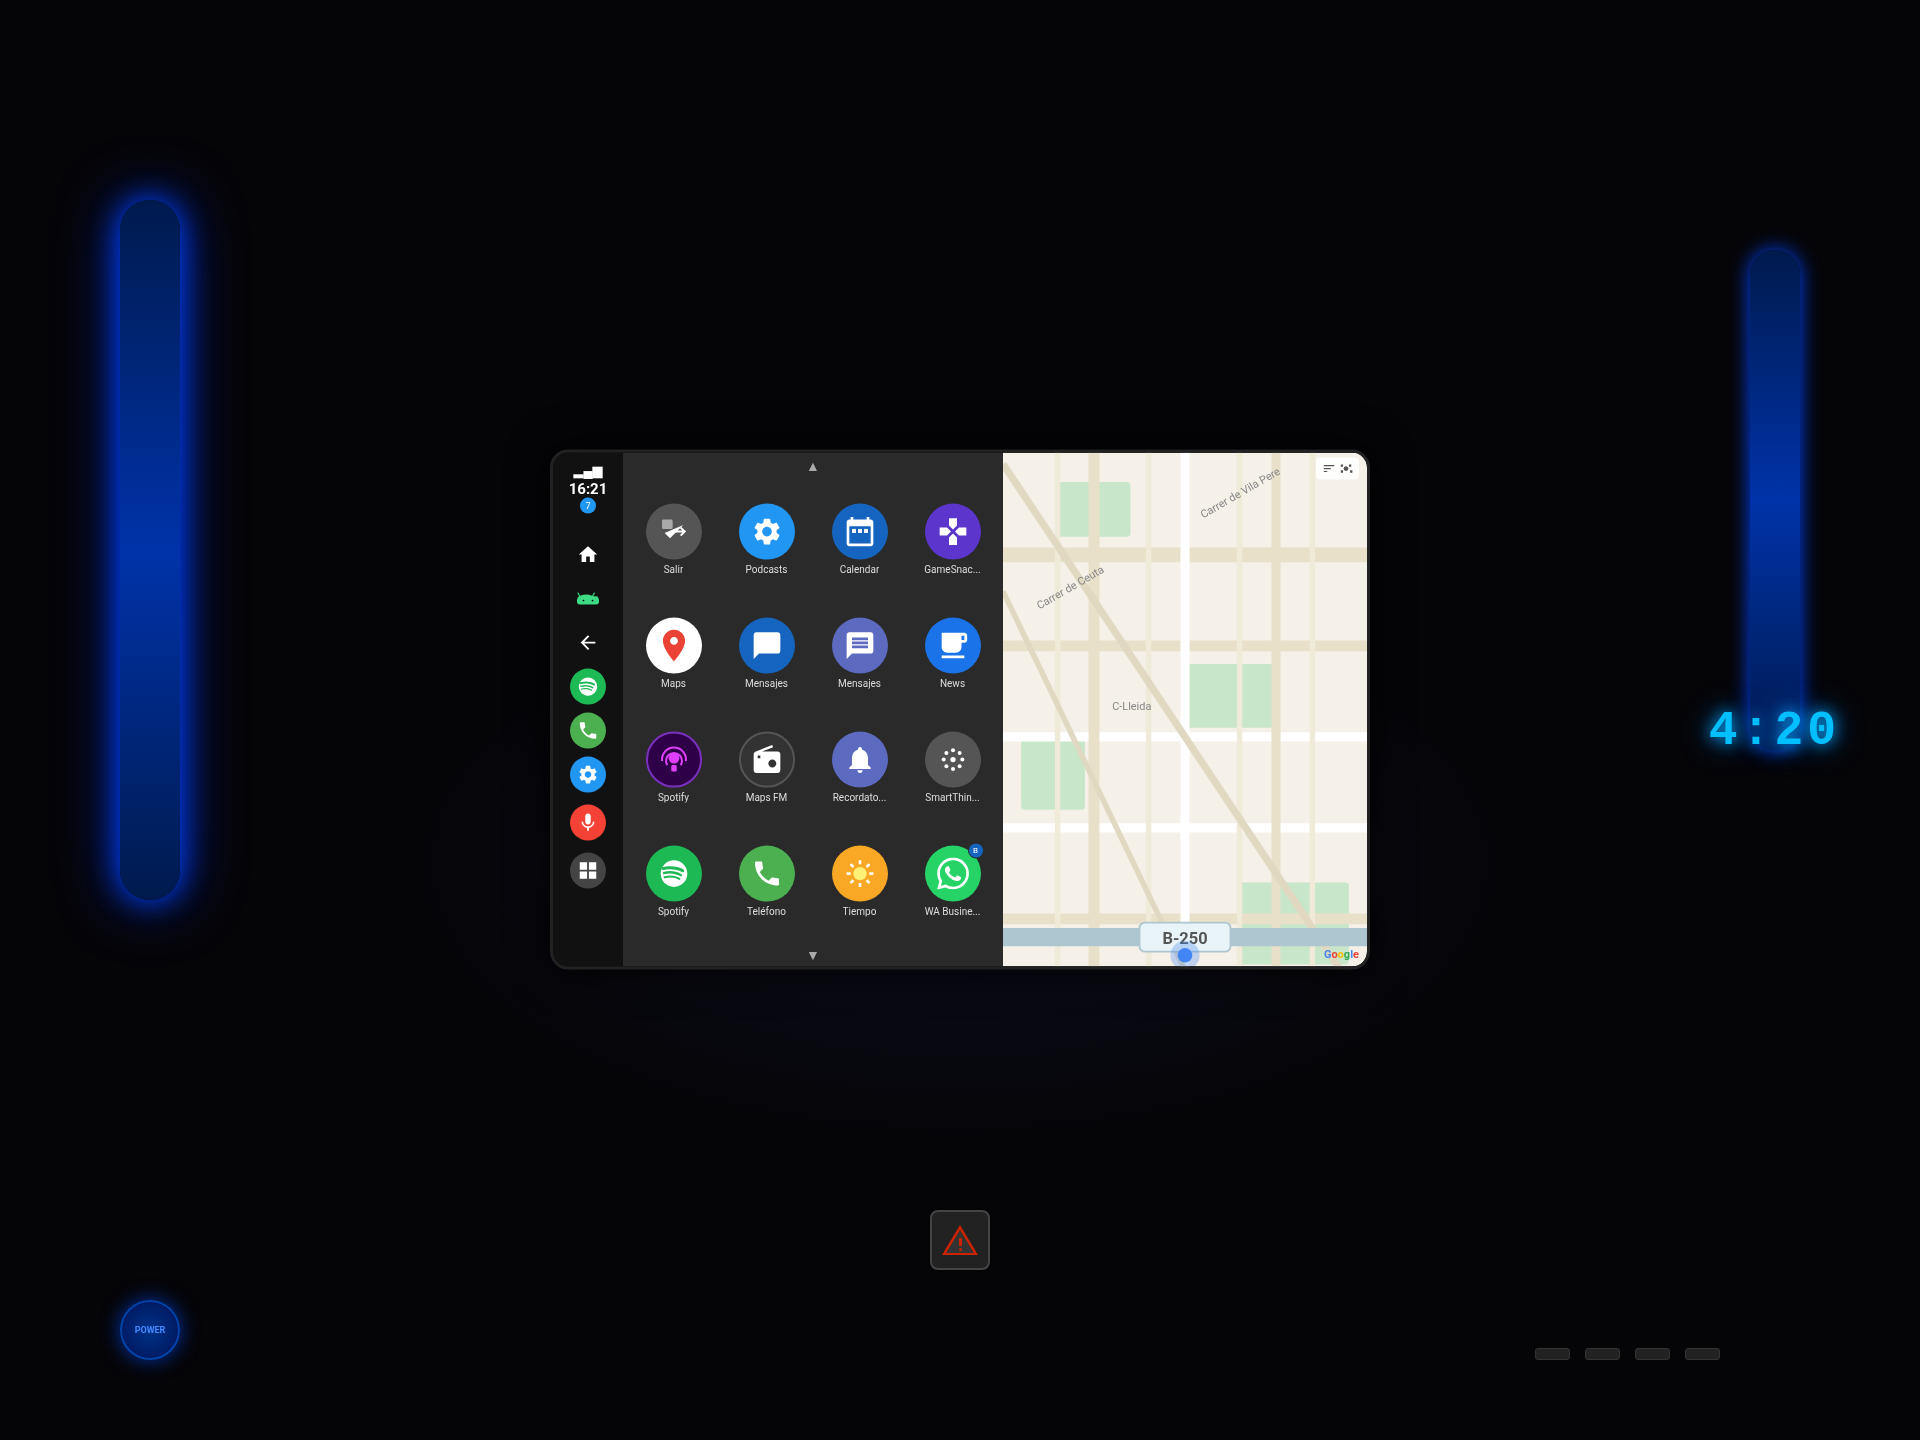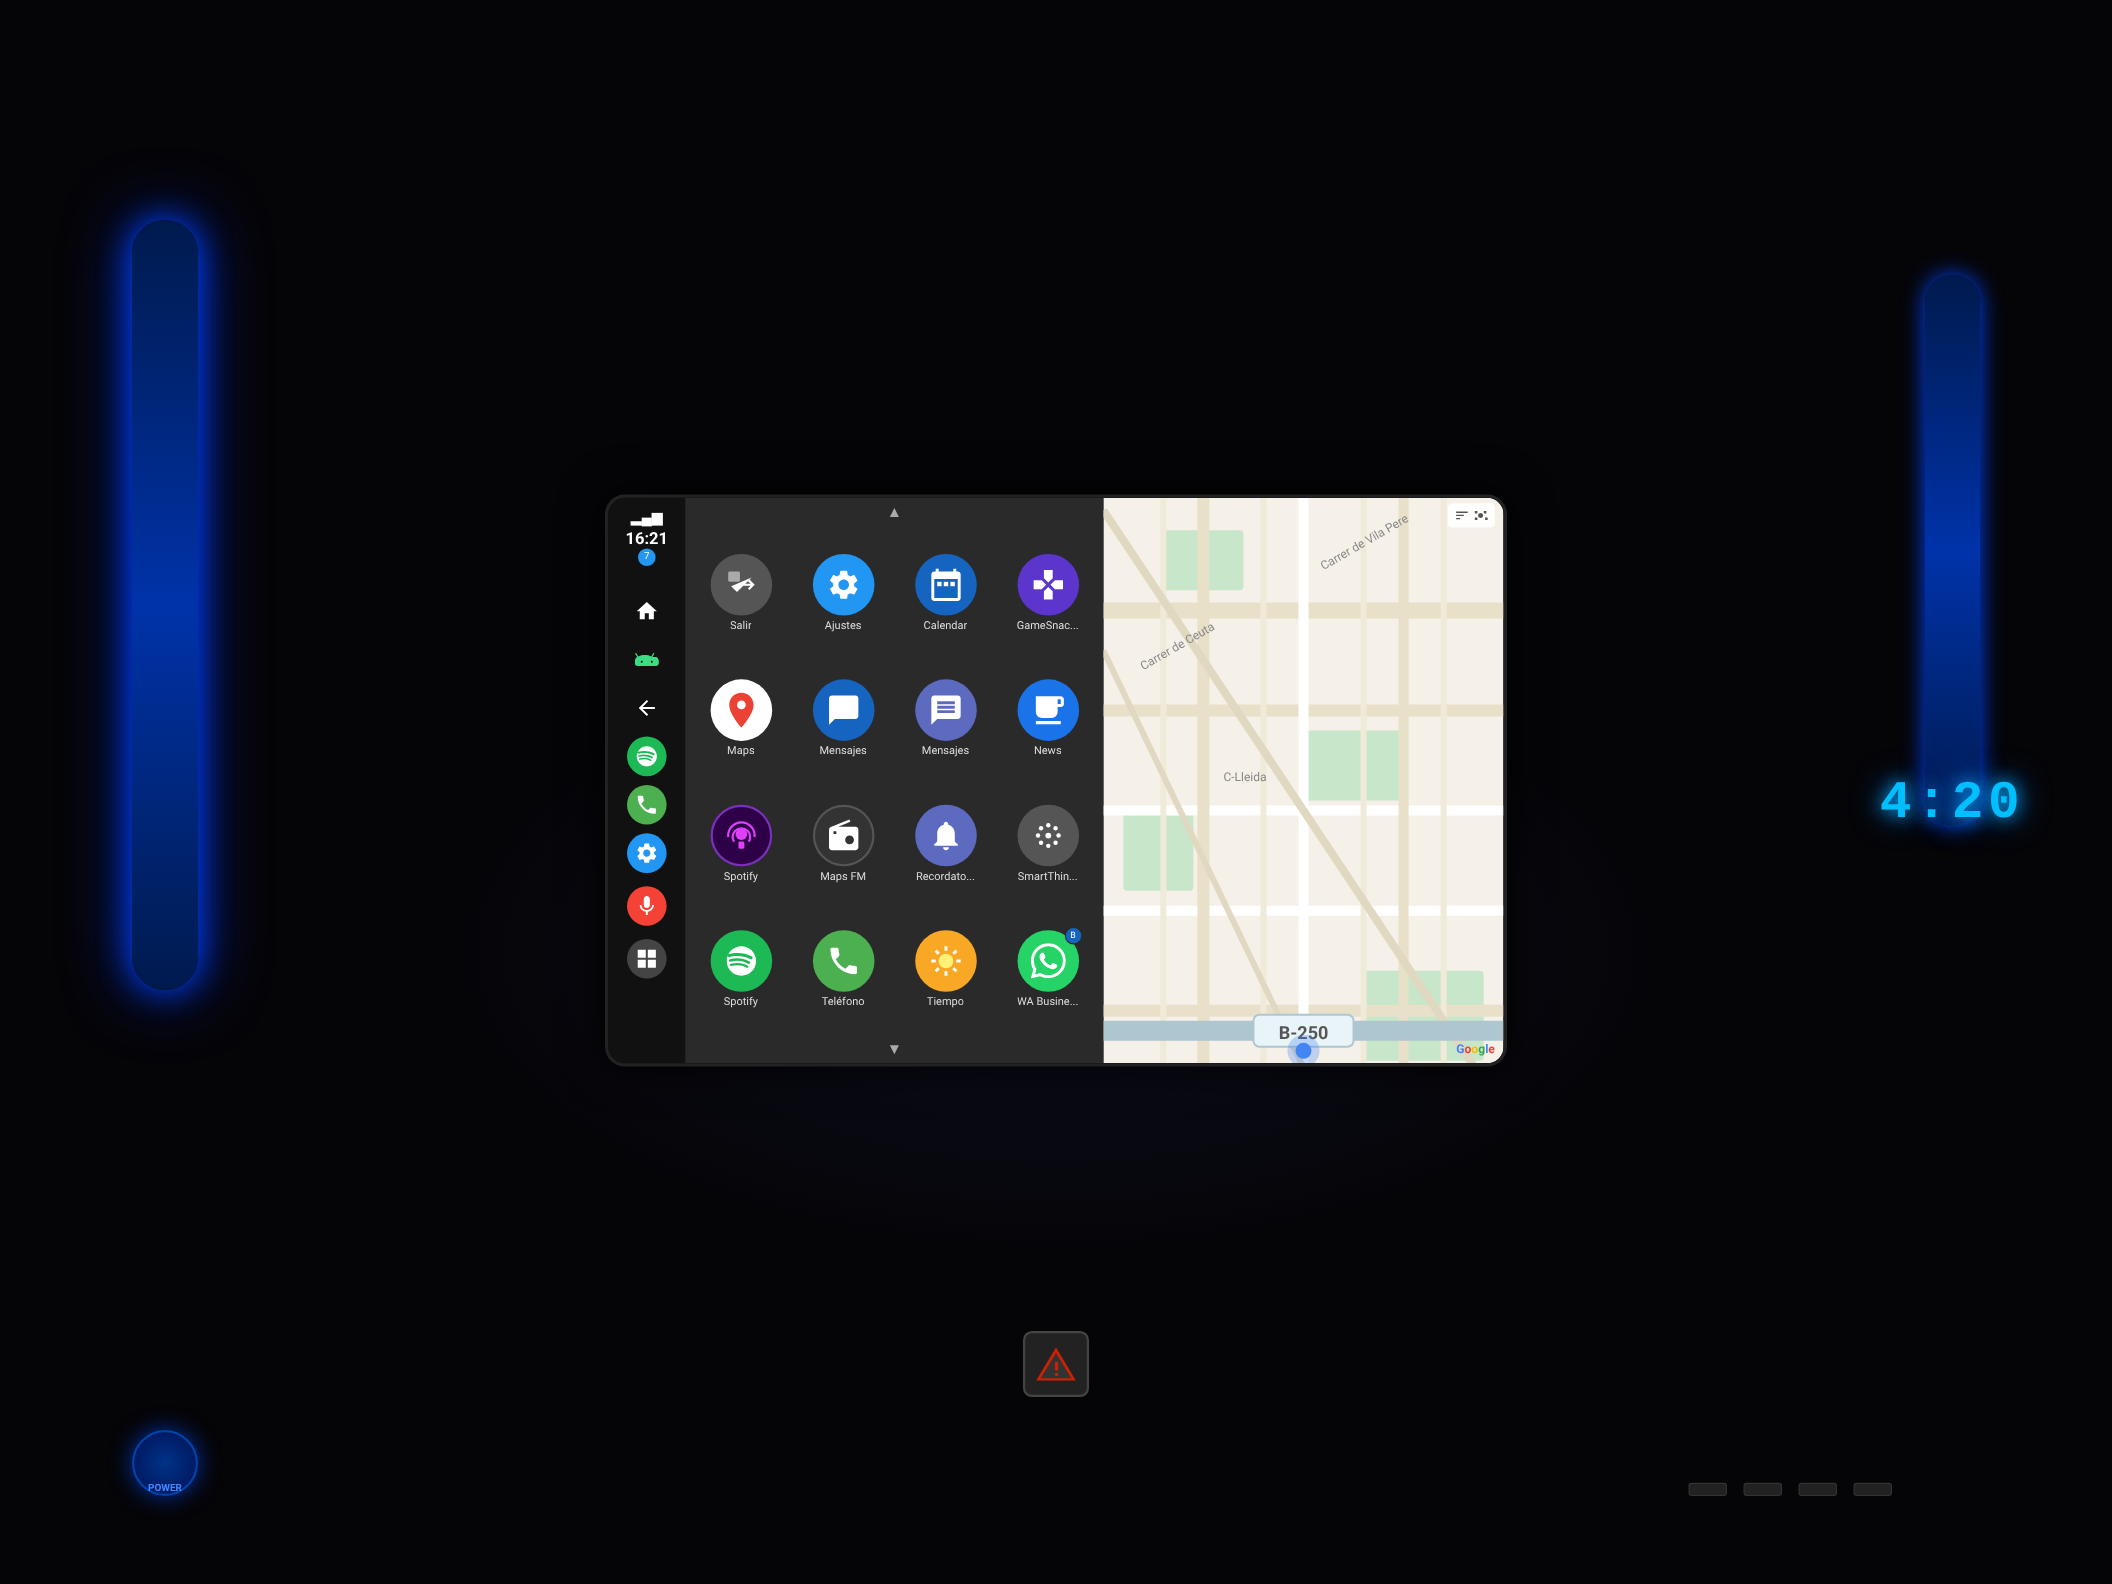--- a/index.html
+++ b/index.html
@@ -269,21 +269,21 @@
       position: absolute;
       left: 120px;
       bottom: 80px;
       width: 60px;
       height: 60px;
       border-radius: 50%;
       background: radial-gradient(circle, #003388, #001155);
       border: 2px solid #0044aa;
       box-shadow: 0 0 20px #0033aa;
       display: flex;
-      align-items: flex-end;
+      align-items: center;
       justify-content: center;
       cursor: pointer;
     }
 
     .power-label {
       color: #4488ff;
       font-size: 9px;
       font-weight: bold;
       text-align: center;
     }
@@ -405,21 +405,21 @@
             </div>
             <span class="app-label">Salir</span>
           </div>
 
           <div class="app-item">
             <div class="app-icon" style="background:#2196F3;">
               <svg viewBox="0 0 24 24" width="32" height="32" fill="white">
                   <path d="M19.14 12.94c.04-.3.06-.61.06-.94 0-.32-.02-.64-.07-.94l2.03-1.58c.18-.14.23-.41.12-.61l-1.92-3.32c-.12-.22-.37-.29-.59-.22l-2.39.96c-.5-.38-1.03-.7-1.62-.94l-.36-2.54c-.04-.24-.24-.41-.48-.41h-3.84c-.24 0-.43.17-.47.41l-.36 2.54c-.59.24-1.13.57-1.62.94l-2.39-.96c-.22-.08-.47 0-.59.22L2.74 8.87c-.12.21-.08.47.12.61l2.03 1.58c-.05.3-.09.63-.09.94s.02.64.07.94l-2.03 1.58c-.18.14-.23.41-.12.61l1.92 3.32c.12.22.37.29.59.22l2.39-.96c.5.38 1.03.7 1.62.94l.36 2.54c.05.24.24.41.48.41h3.84c.24 0 .44-.17.47-.41l.36-2.54c.59-.24 1.13-.56 1.62-.94l2.39.96c.22.08.47 0 .59-.22l1.92-3.32c.12-.22.07-.47-.12-.61l-2.01-1.58zM12 15.6c-1.98 0-3.6-1.62-3.6-3.6s1.62-3.6 3.6-3.6 3.6 1.62 3.6 3.6-1.62 3.6-3.6 3.6z"></path>
                 </svg>
             </div>
-            <span class="app-label">Ajustes</span>
+            <span class="app-label">Podcasts</span>
           </div>
 
           <div class="app-item">
             <div class="app-icon" style="background:#1565C0;">
               <svg viewBox="0 0 24 24" width="32" height="32" fill="white">
                   <path d="M20 3h-1V1h-2v2H7V1H5v2H4c-1.1 0-2 .9-2 2v16c0 1.1.9 2 2 2h16c1.1 0 2-.9 2-2V5c0-1.1-.9-2-2-2zm0 18H4V8h16v13z"></path>
                   <rect x="6" y="10" width="3" height="3" fill="white"></rect>
                   <rect x="10.5" y="10" width="3" height="3" fill="white"></rect>
                   <rect x="15" y="10" width="3" height="3" fill="white"></rect>
                 </svg>

